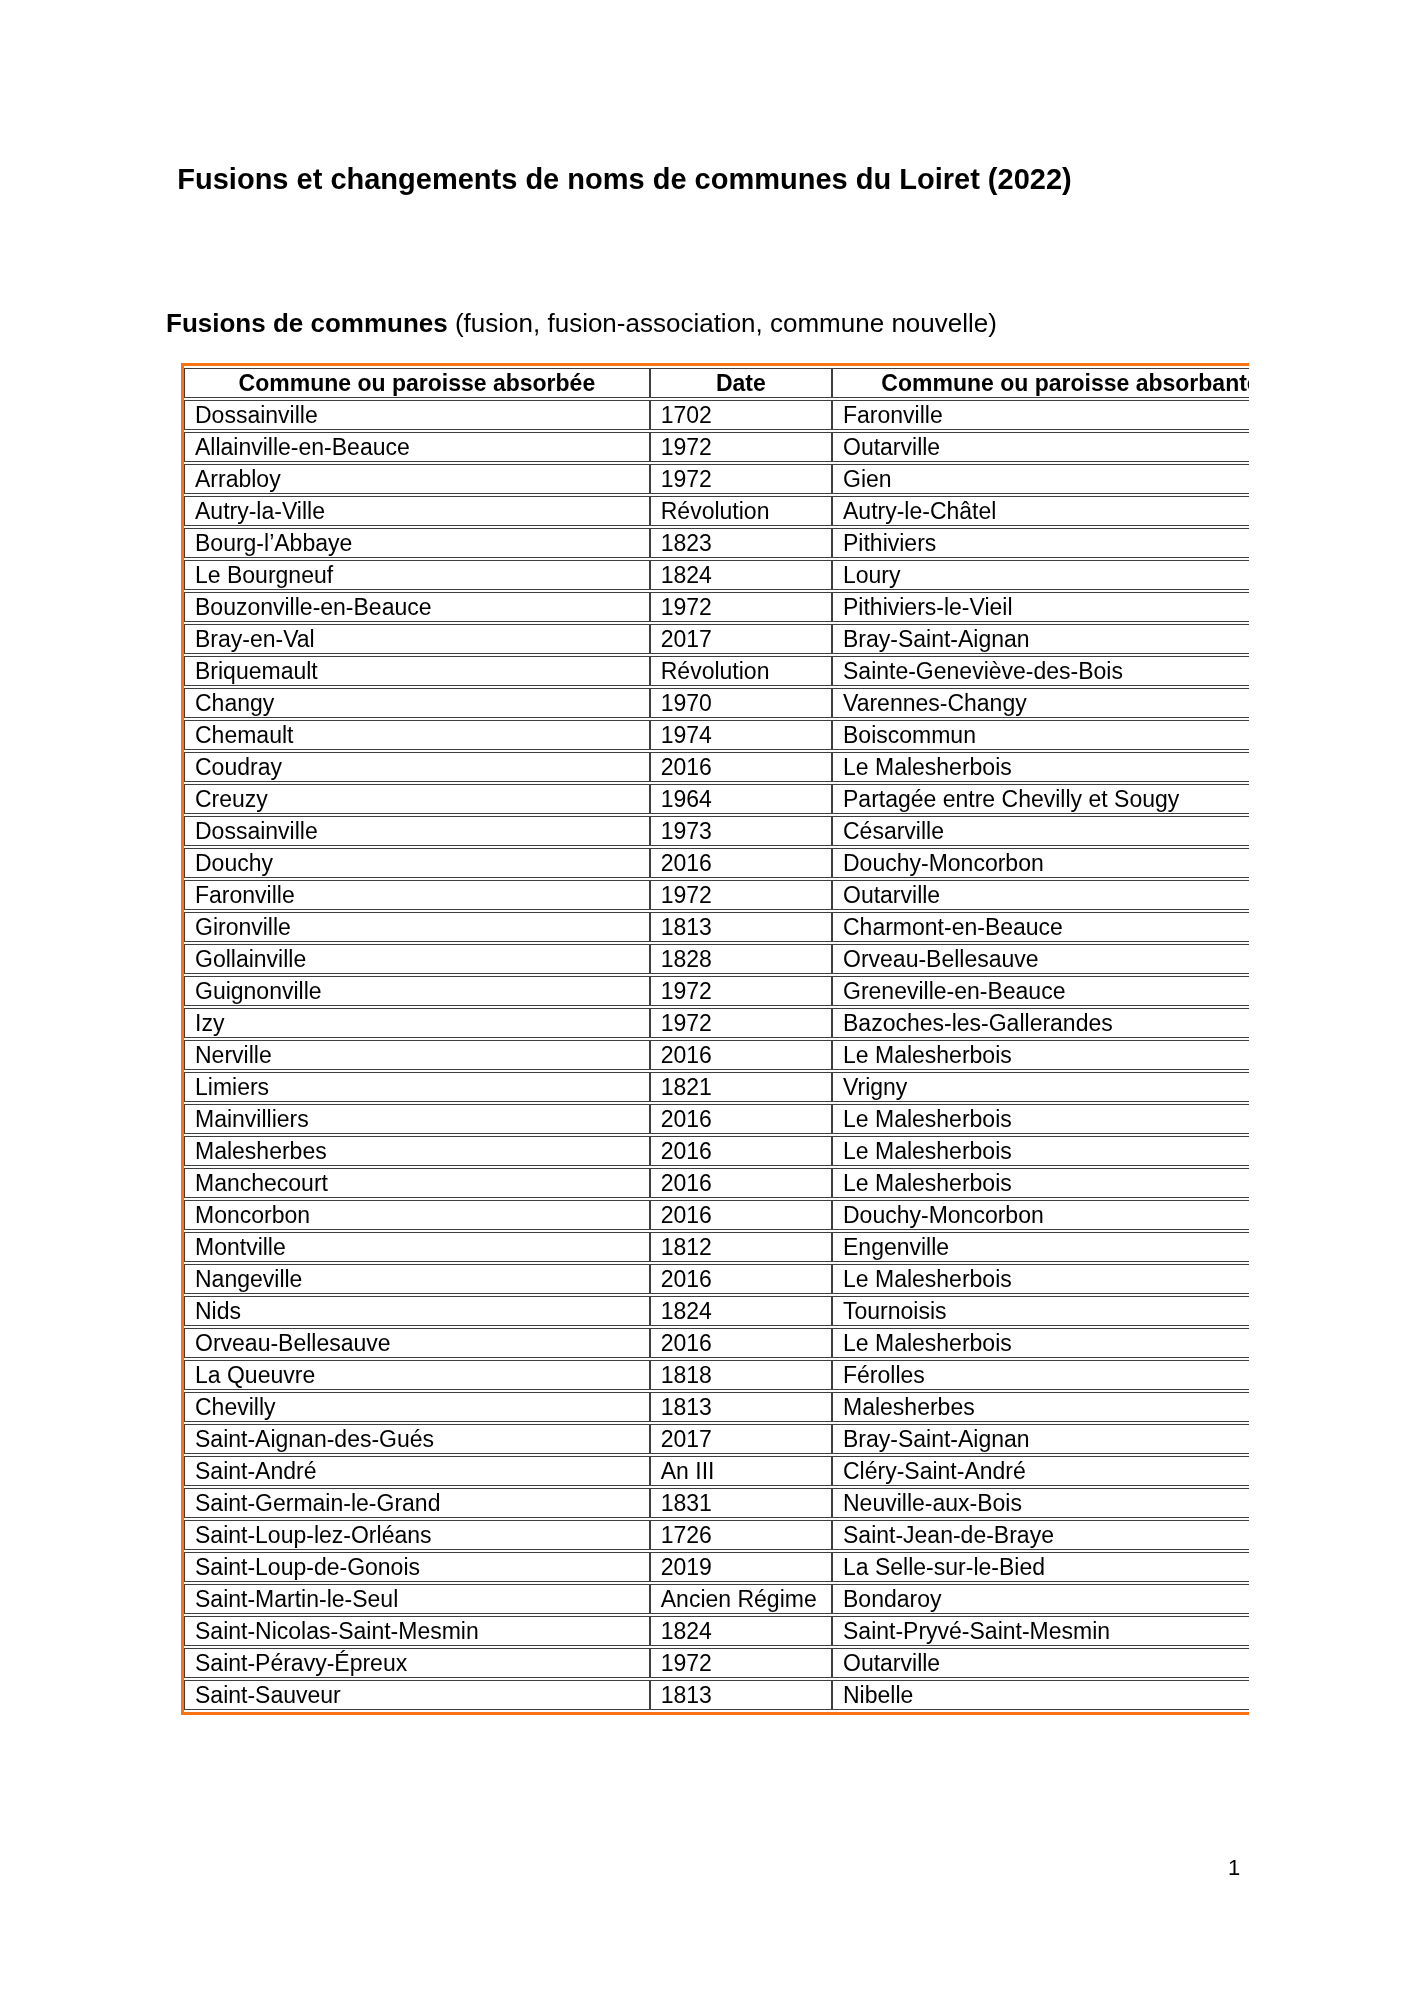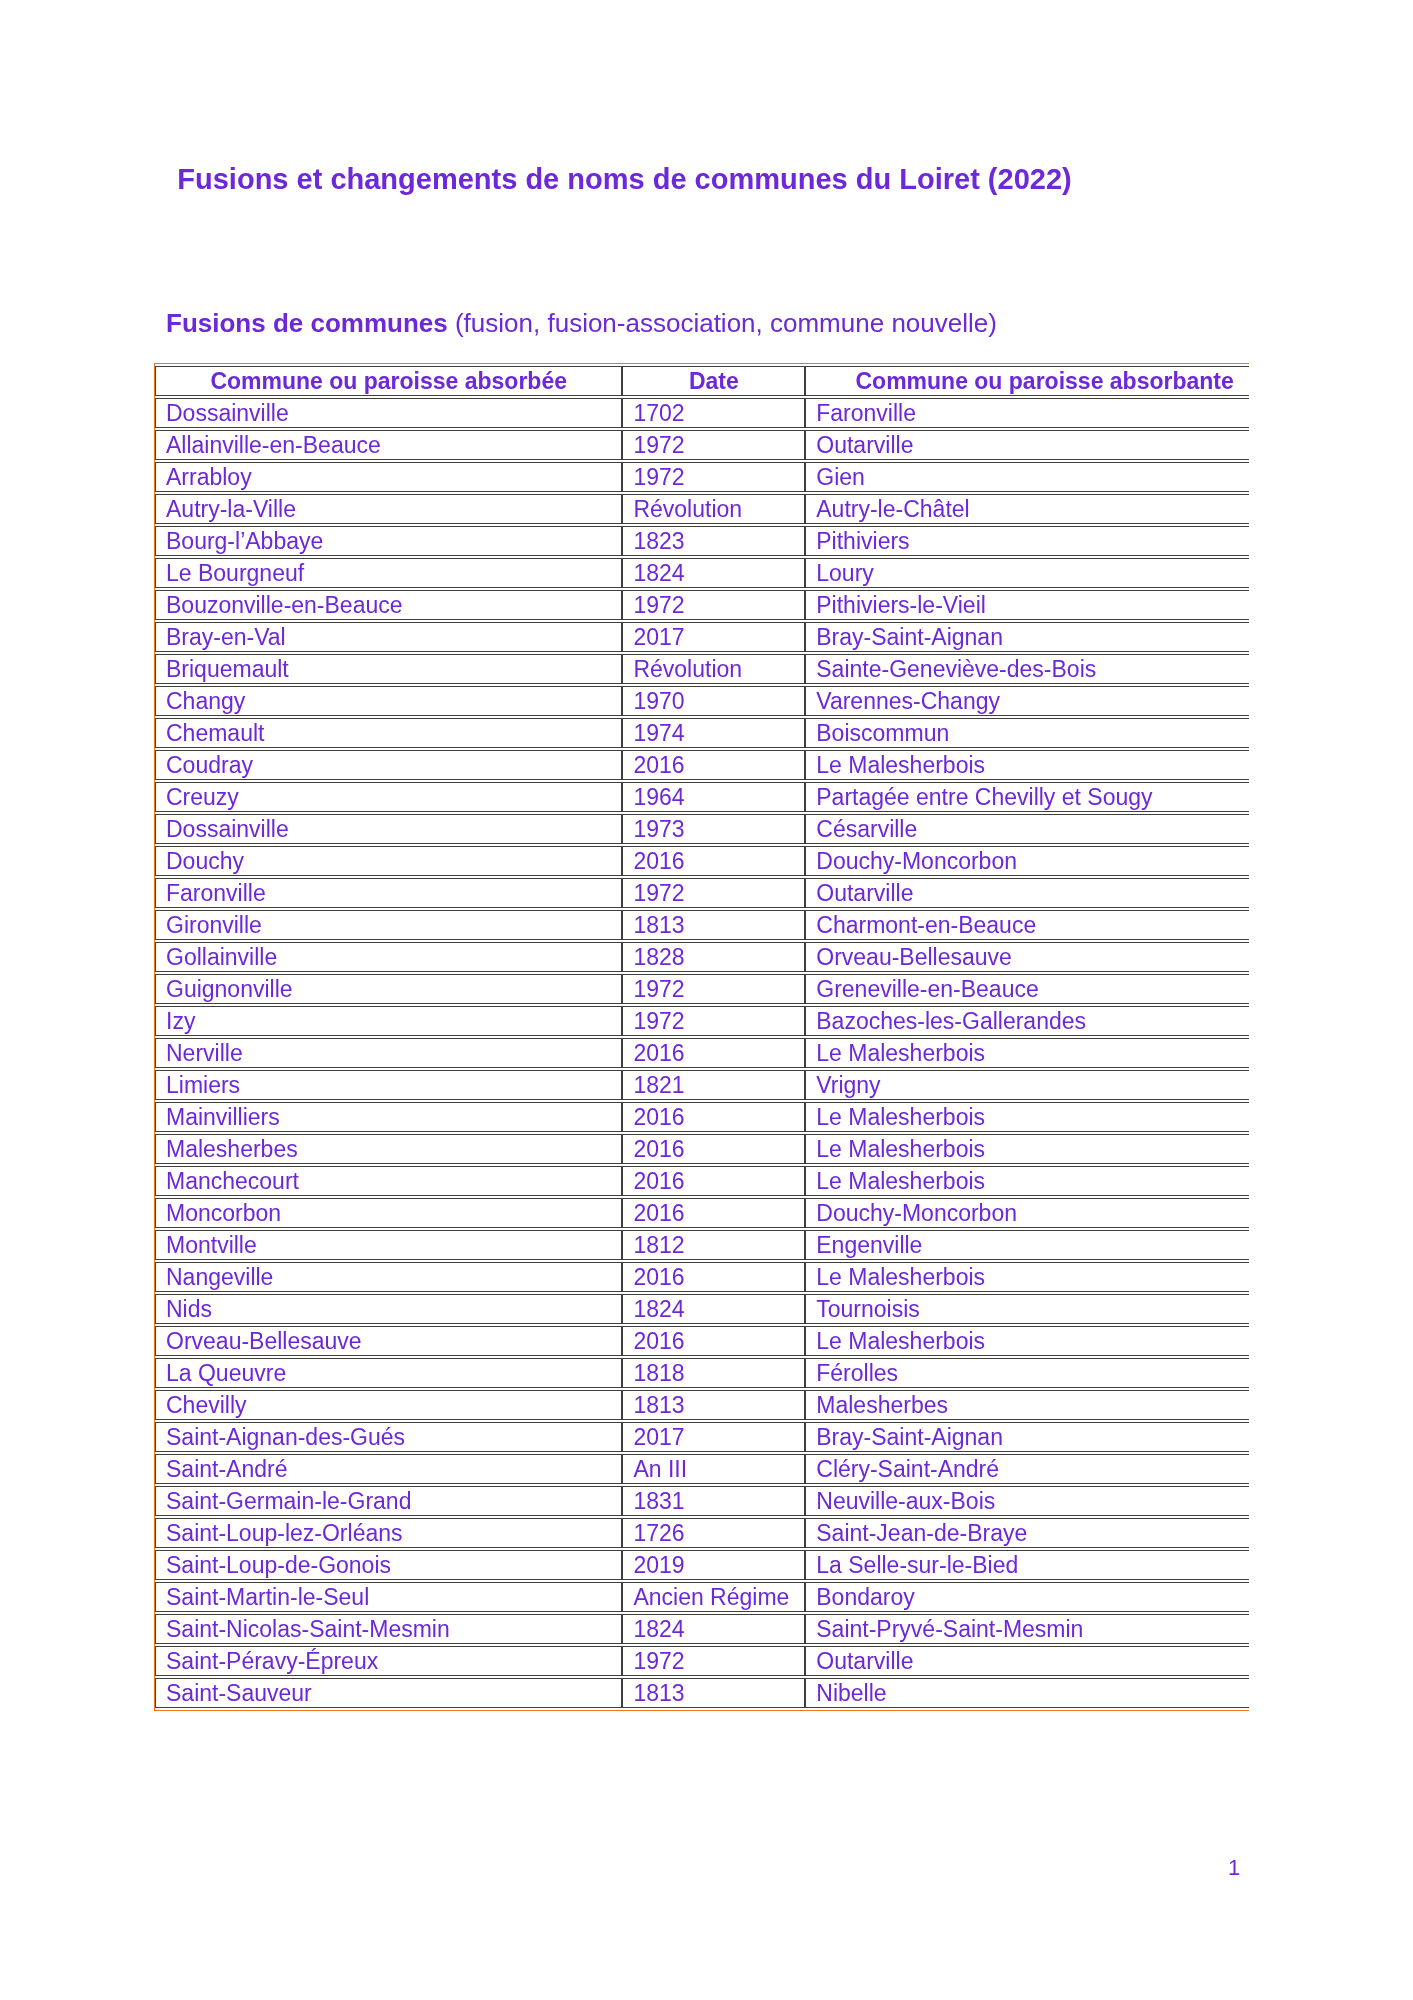--- a/index.html
+++ b/index.html
@@ -3,21 +3,21 @@
 <meta charset="utf-8">
 <style>
   * { margin: 0; padding: 0; box-sizing: border-box; }
   html, body { background: #ffffff; }
   .page {
     position: relative;
     width: 1249px;
     height: 2000px;
     background: #ffffff;
     font-family: "Liberation Sans", sans-serif;
-    color: #6d28d9;
+    color: #000000;
     overflow: hidden;
   }
   .doc-title {
     position: absolute;
     top: 163px;
     left: 0;
     width: 100%;
     text-align: center;
     font-size: 29px;
     font-weight: bold;
@@ -33,21 +33,22 @@
   .table-wrap {
     position: absolute;
     top: 363px;
     left: 154px;
     width: 1131px;
   }
   table.fusion-table {
     width: 100%;
     border-collapse: separate;
     border-spacing: 0 2px;
-    border: 1px solid #f97316;
+    border: 3px solid #f97316;
+    margin-left: 27px;
   }
   table.fusion-table th,
   table.fusion-table td {
     border: 1px solid #3f3f3f;
     font-size: 23px;
     line-height: 28px;
     height: 29px;
     padding: 0 10px;
     white-space: nowrap;
     overflow: hidden;

